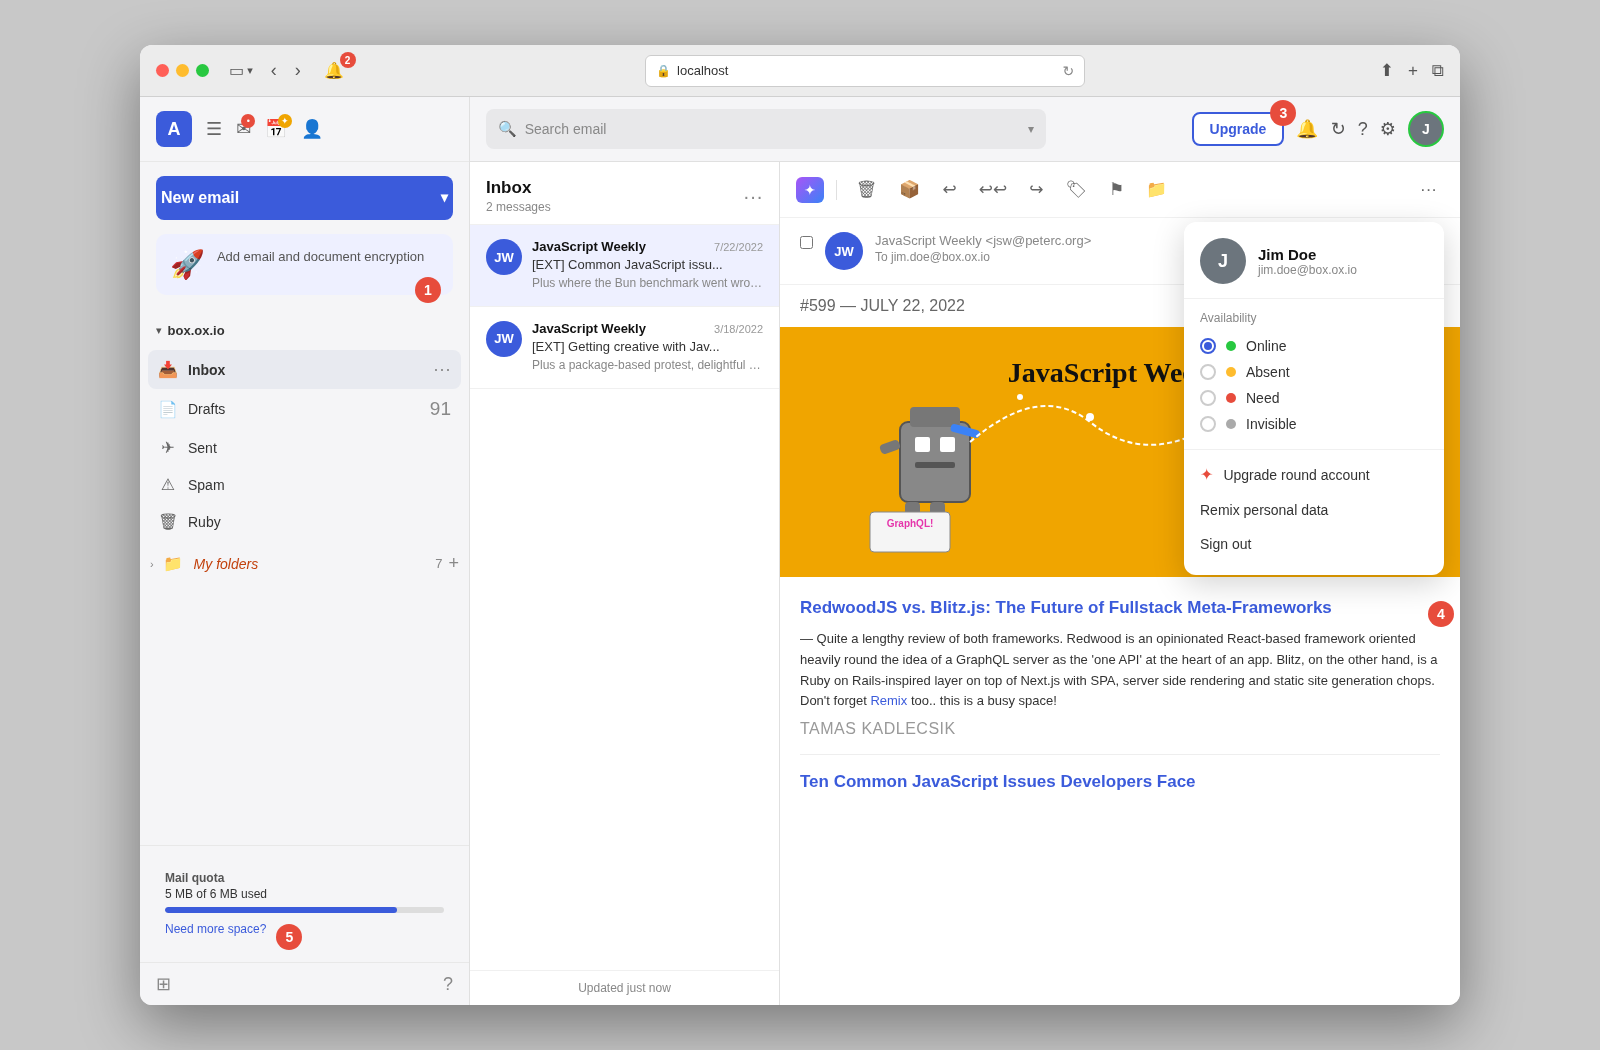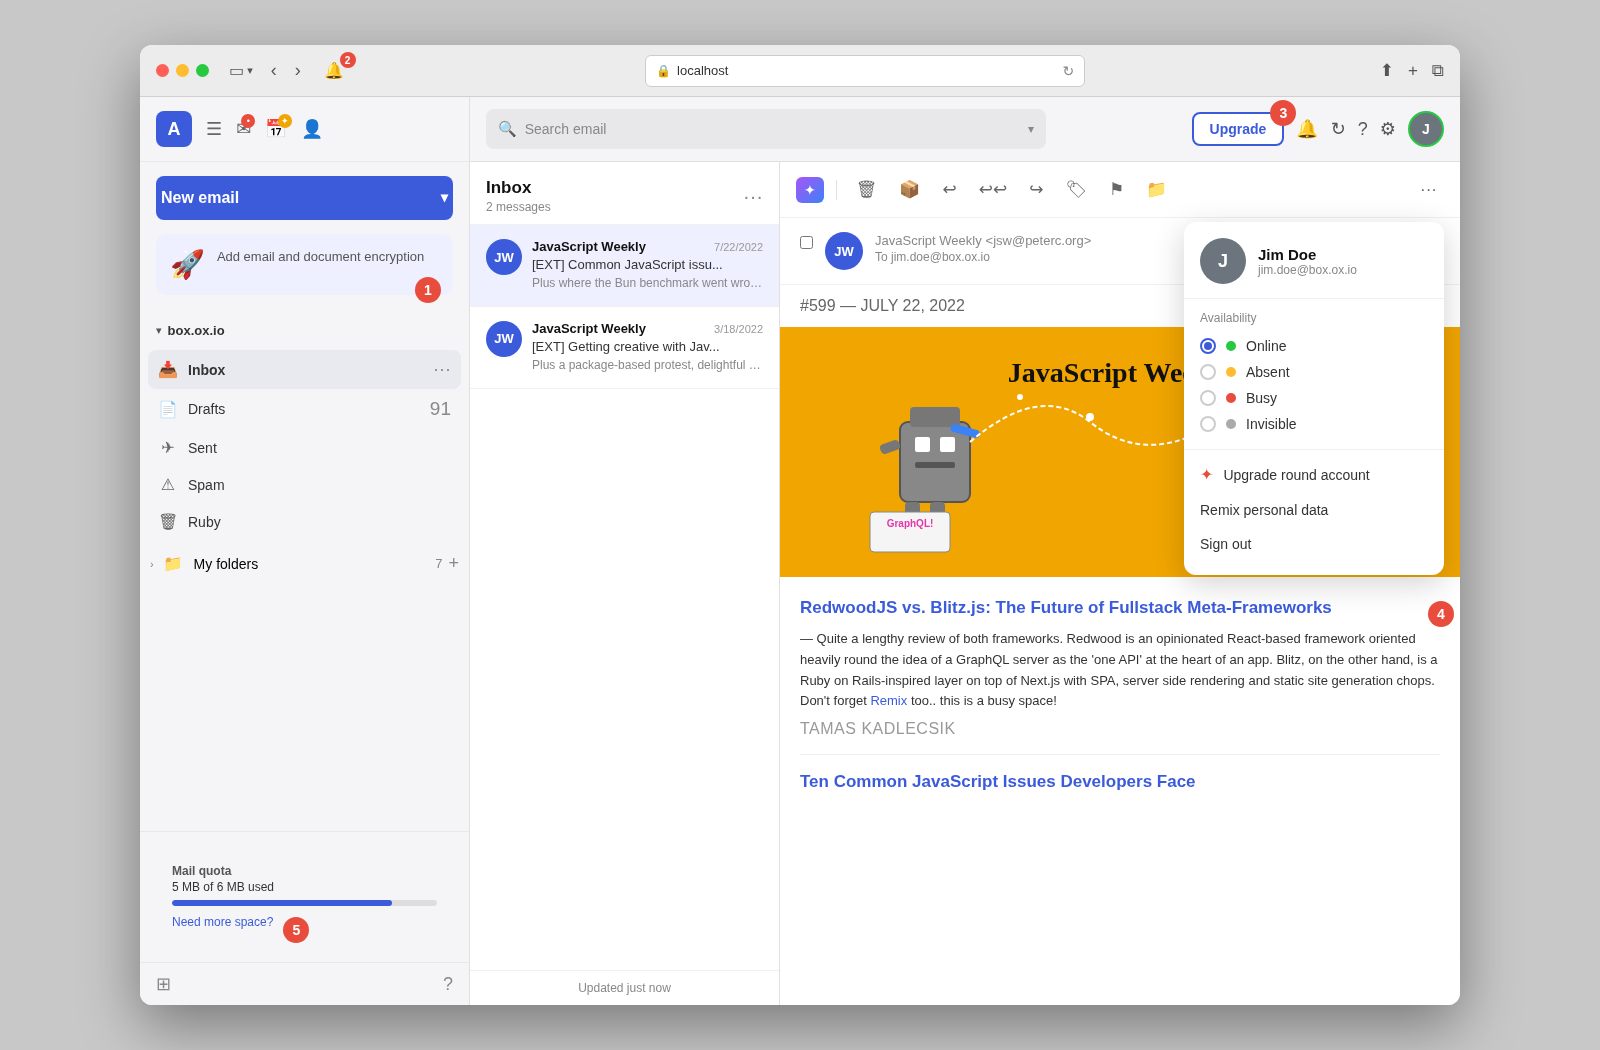--- a/index.html
+++ b/index.html
@@ -179,24 +179,24 @@
     .folders-row {
       display: flex;
       align-items: center;
       gap: 6px;
       padding: 9px 10px;
       cursor: pointer;
       font-size: 14px;
       color: #333;
     }
     .folders-chevron { font-size: 11px; color: #888; }
-    .folders-label { flex: 1; color: #000000; }
+    .folders-label { flex: 1; color: #c2410c; font-style: italic; }
     .folders-count { font-size: 13px; color: #888; }
     .folders-add { font-size: 18px; background: none; border: none; cursor: pointer; color: #888; }
-    .mail-quota { padding: 32px; margin-top: auto; border-top: 1px solid #e8e8e8; }
+    .mail-quota { padding: 25px; margin-top: auto; border-top: 1px solid #e8e8e8; }
     .quota-title { font-size: 12px; font-weight: 600; color: #555; margin-bottom: 2px; }
     .quota-used { font-size: 12px; color: #333; font-weight: 500; margin-bottom: 6px; }
     .quota-bar-bg { height: 6px; background: #ddd; border-radius: 3px; overflow: hidden; margin-bottom: 6px; }
     .quota-bar-fill { height: 100%; background: #3b5bdb; border-radius: 3px; }
     .quota-link { font-size: 12px; color: #3b5bdb; cursor: pointer; position: relative; display: inline-block; }
     .badge-5 {
       position: absolute;
       width: 26px; height: 26px;
       border-radius: 50%;
       background: #e74c3c;
@@ -795,21 +795,21 @@
               <span>Online</span>
             </div>
             <div class="availability-item">
               <div class="avail-radio"></div>
               <div class="avail-status-dot avail-yellow"></div>
               <span>Absent</span>
             </div>
             <div class="availability-item">
               <div class="avail-radio"></div>
               <div class="avail-status-dot avail-red"></div>
-              <span>Busy</span>
+              <span>Need</span>
             </div>
             <div class="availability-item">
               <div class="avail-radio"></div>
               <div class="avail-status-dot avail-gray"></div>
               <span>Invisible</span>
             </div>
           </div>
           <div class="dropdown-menu" style="position:relative;">
             <div class="dropdown-item">
               <span class="dropdown-item-icon">✦</span>

